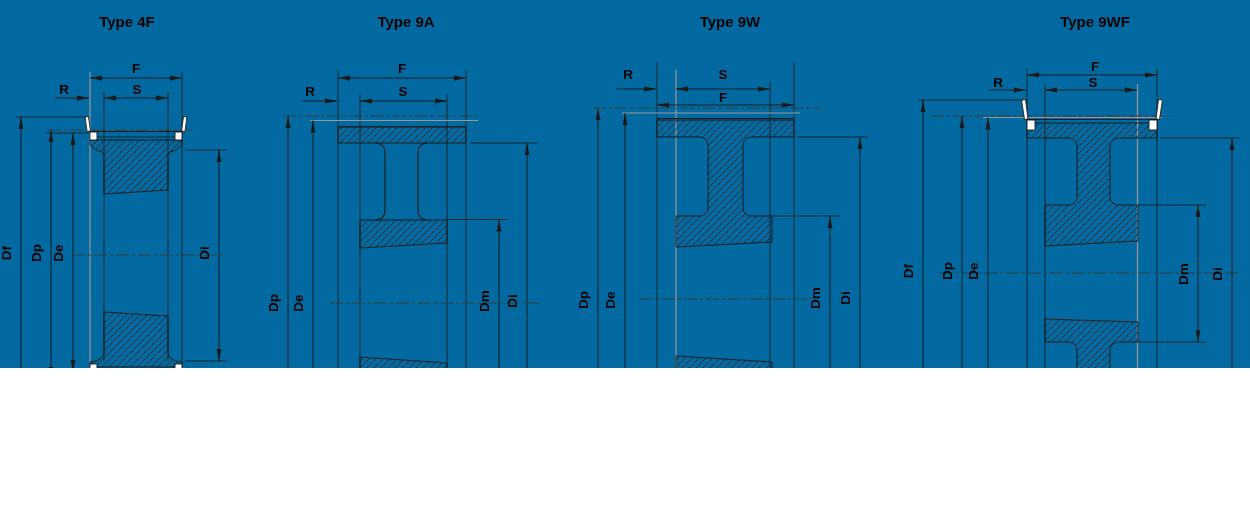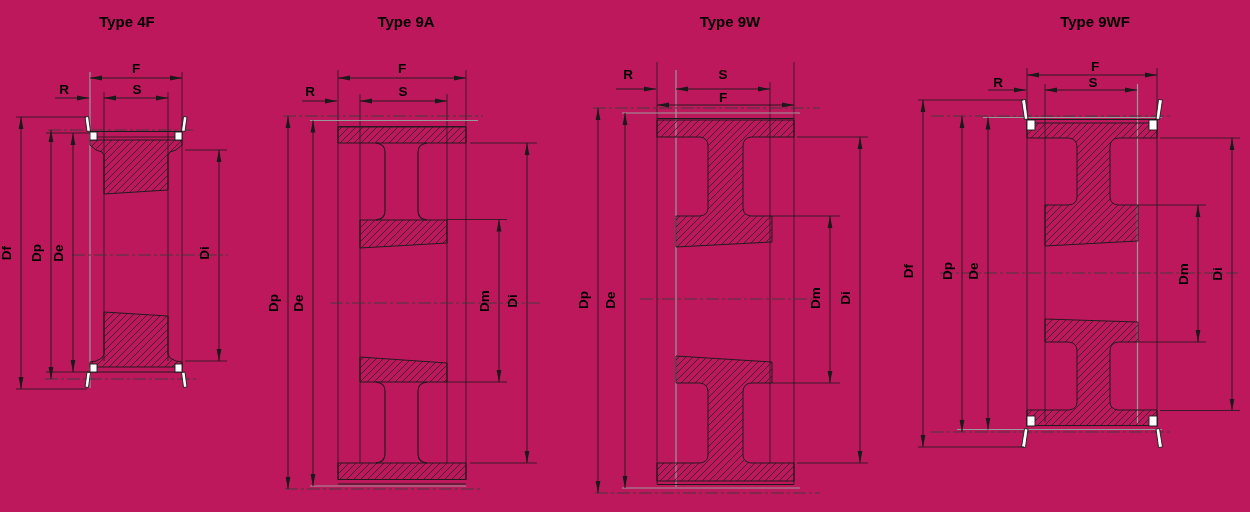--- a/index.html
+++ b/index.html
@@ -1,16 +1,16 @@
 <!DOCTYPE html>
 <html><head>
 <meta charset="utf-8">
 <style>
   html,body{margin:0;padding:0;background:#ffffff;}
-  .stage{position:relative;width:1250px;height:512px;background:#be185d;overflow:hidden;}
+  .stage{position:relative;width:1250px;height:368px;background:#0369a1;overflow:hidden;}
   svg{display:block;}
   .title{font:bold 15px "Liberation Sans",sans-serif;fill:#000;}
   .dim{font:bold 13.5px "Liberation Sans",sans-serif;fill:#000;}
   .ln{stroke:#1a1a1a;stroke-width:1.1;fill:none;}
   .thin{stroke:#1a1a1a;stroke-width:0.8;fill:none;}
   .dimln{stroke:#1a1a1a;stroke-width:0.9;fill:none;}
   .ext{stroke:#1a1a1a;stroke-width:0.8;fill:none;}
   .gray{stroke:#999999;stroke-width:1.2;fill:none;}
   .cl{stroke:#3a3a3a;stroke-width:0.9;fill:none;stroke-dasharray:13 3 3 3;}
   .hat{fill:url(#hx);stroke:#1a1a1a;stroke-width:0.95;}

